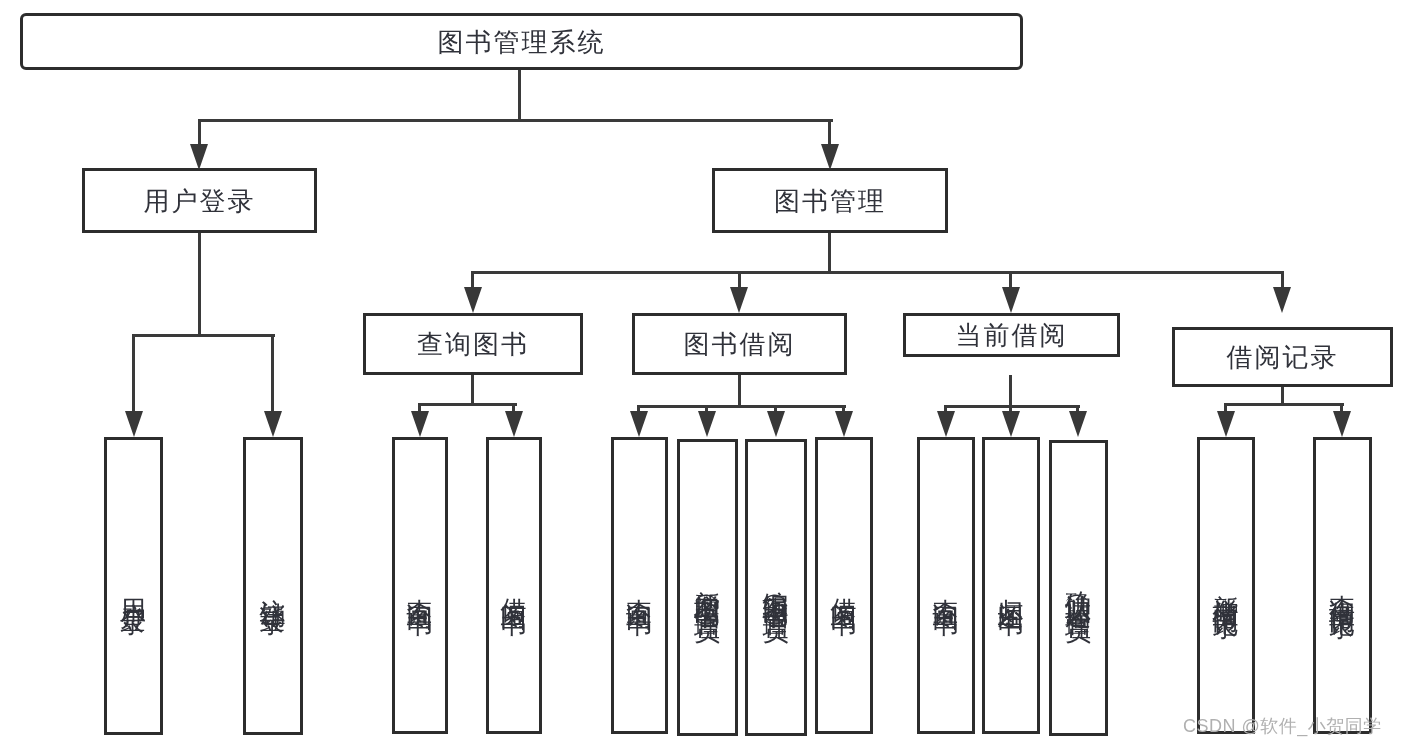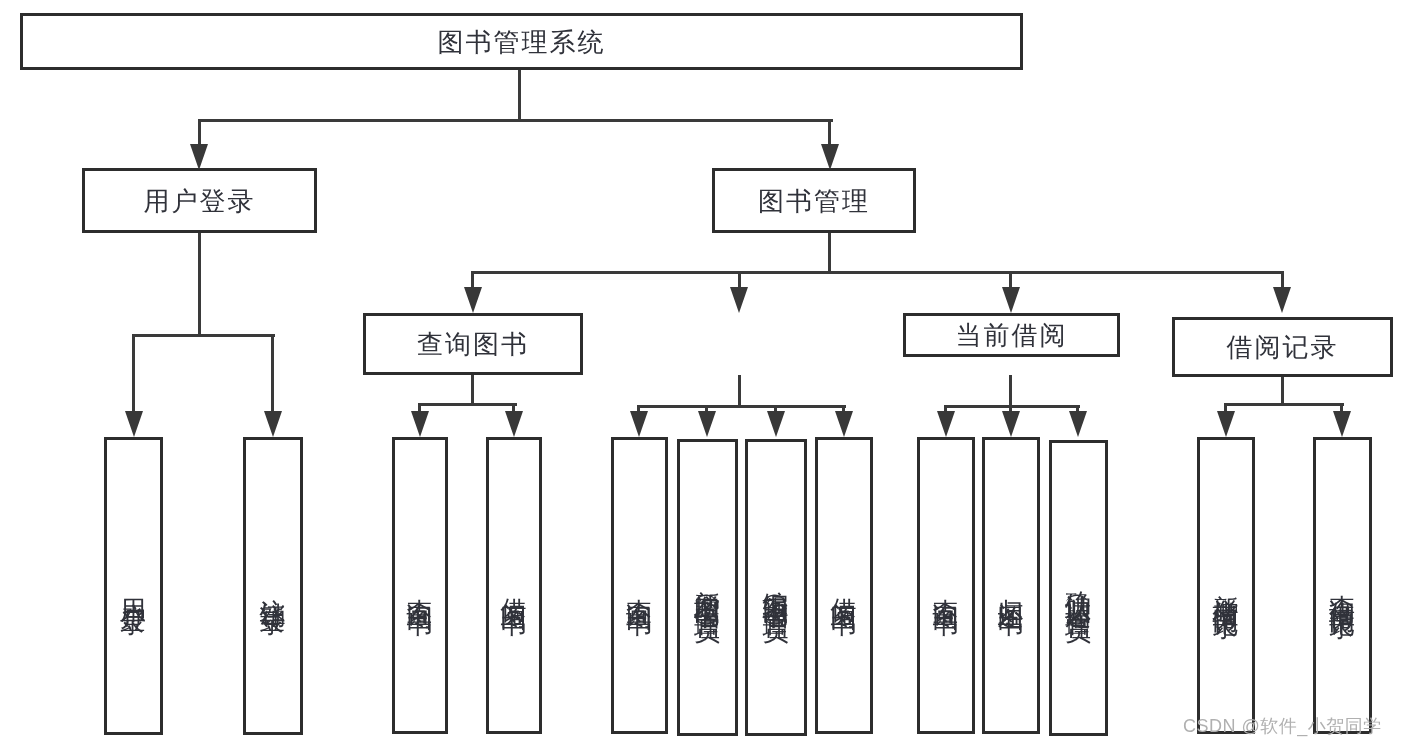--- a/index.html
+++ b/index.html
@@ -27,35 +27,35 @@
   #watermark{
     position:absolute;left:1183px;top:714px;font-size:18px;letter-spacing:0.5px;
     color:#b0b0b0;z-index:6;white-space:nowrap;
   }
 </style>
 </head>
 <body>
 
 <div id="stage">
 
-  <div class="box" style="left:20px;top:13px;width:1003px;height:57px;">
+  <div class="box" style="left:20px;top:13px;width:1003px;height:57px;border-radius:6px;">
     <span>图书管理系统</span>
   </div>
 
   <div class="v" style="left:518px;top:70px;height:52px;"></div>
   <div class="h" style="left:198px;top:119px;width:635px;"></div>
   <div class="v" style="left:198px;top:119px;height:28px;"></div>
   <div class="arw" style="left:190px;top:144px;"></div>
   <div class="v" style="left:828px;top:119px;height:28px;"></div>
   <div class="arw" style="left:821px;top:144px;"></div>
 
   <div class="box" style="left:82px;top:168px;width:235px;height:65px;">
     <span>用户登录</span>
   </div>
-  <div class="box" style="left:712px;top:168px;width:204px;height:65px;">
+  <div class="box" style="left:712px;top:168px;width:236px;height:65px;">
     <span>图书管理</span>
   </div>
 
   <div class="v" style="left:198px;top:233px;height:104px;"></div>
   <div class="h" style="left:132px;top:334px;width:143px;"></div>
   <div class="v" style="left:132px;top:334px;height:80px;"></div>
   <div class="arw" style="left:125px;top:411px;"></div>
   <div class="v" style="left:271px;top:334px;height:80px;"></div>
   <div class="arw" style="left:264px;top:411px;"></div>
 
@@ -66,24 +66,27 @@
   <div class="v" style="left:738px;top:271px;height:19px;"></div>
   <div class="arw" style="left:730px;top:287px;"></div>
   <div class="v" style="left:1009px;top:271px;height:19px;"></div>
   <div class="arw" style="left:1002px;top:287px;"></div>
   <div class="v" style="left:1281px;top:271px;height:19px;"></div>
   <div class="arw" style="left:1273px;top:287px;"></div>
 
   <div class="box" style="left:363px;top:313px;width:220px;height:62px;">
     <span>查询图书</span>
   </div>
+  <div class="box" style="left:632px;top:313px;width:215px;height:62px;">
+    <span>图书借阅</span>
+  </div>
   <div class="box" style="left:903px;top:313px;width:217px;height:44px;">
     <span>当前借阅</span>
   </div>
-  <div class="box" style="left:1172px;top:317px;width:221px;height:60px;">
+  <div class="box" style="left:1172px;top:327px;width:221px;height:60px;">
     <span>借阅记录</span>
   </div>
 
   <div class="v" style="left:471px;top:375px;height:31px;"></div>
   <div class="h" style="left:418px;top:403px;width:99px;"></div>
   <div class="v" style="left:418px;top:403px;height:12px;"></div>
   <div class="arw" style="left:411px;top:411px;"></div>
   <div class="v" style="left:512px;top:403px;height:12px;"></div>
   <div class="arw" style="left:505px;top:411px;"></div>
 

